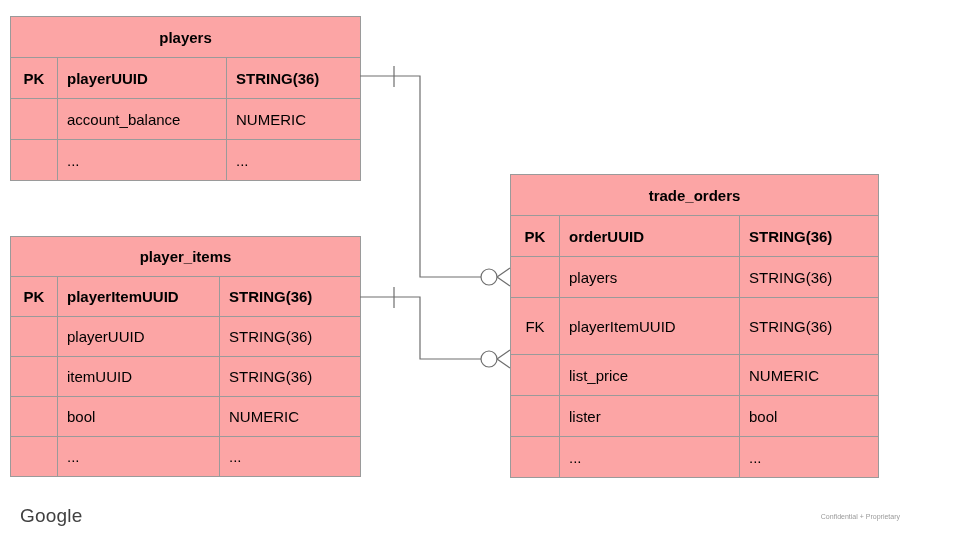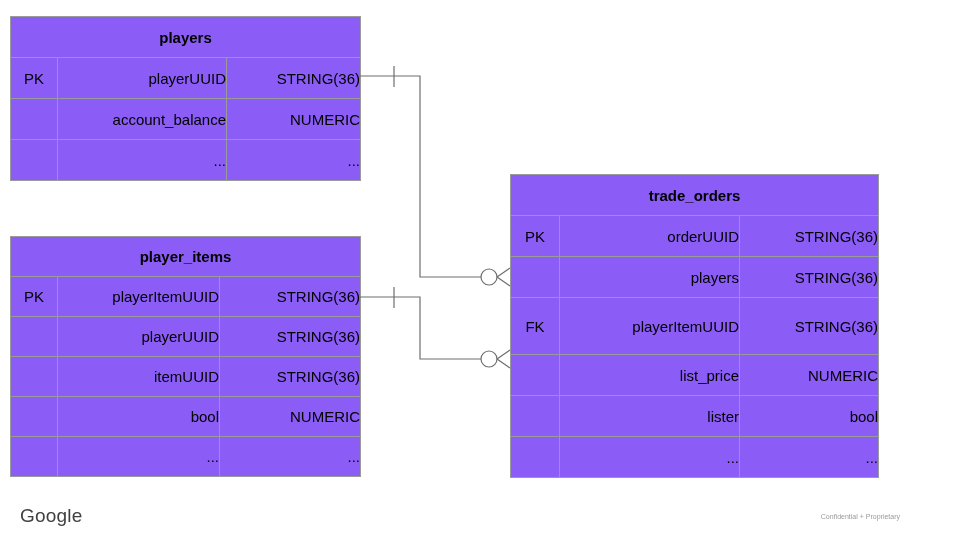--- a/index.html
+++ b/index.html
@@ -6,44 +6,44 @@
   body{
     width:960px;height:540px;position:relative;overflow:hidden;
     background:#ffffff;
     font-family:"Liberation Sans","DejaVu Sans",sans-serif;
     color:#000000;
   }
   .entity{
     position:absolute;
     border-collapse:collapse;
     table-layout:fixed;
-    background:#8b5cf6;
+    background:#fca5a5;
     font-size:15px;
   }
   .entity td{
     border:1px solid #9a9a9a;
     vertical-align:middle;
     padding:0;
     overflow:hidden;
     white-space:nowrap;
   }
   .entity td.title{
     text-align:center;
     font-weight:bold;
   }
   .entity td.key{
     text-align:center;
     font-weight:bold;
   }
   .entity td.key.reg{font-weight:normal;}
   .entity td.field, .entity td.type{
     padding-left:9px;
-    text-align:right;
+    text-align:left;
   }
-  .entity tr.em td{font-weight:normal;}
+  .entity tr.em td{font-weight:bold;}
   #connector-layer{
     position:absolute;left:0;top:0;width:960px;height:540px;
     pointer-events:none;
   }
   #connector-layer *{
     stroke:#6e6e6e;stroke-width:1.2;fill:none;
   }
   #connector-layer circle{fill:#ffffff;}
   .logo{
     position:absolute;left:20px;top:505px;

